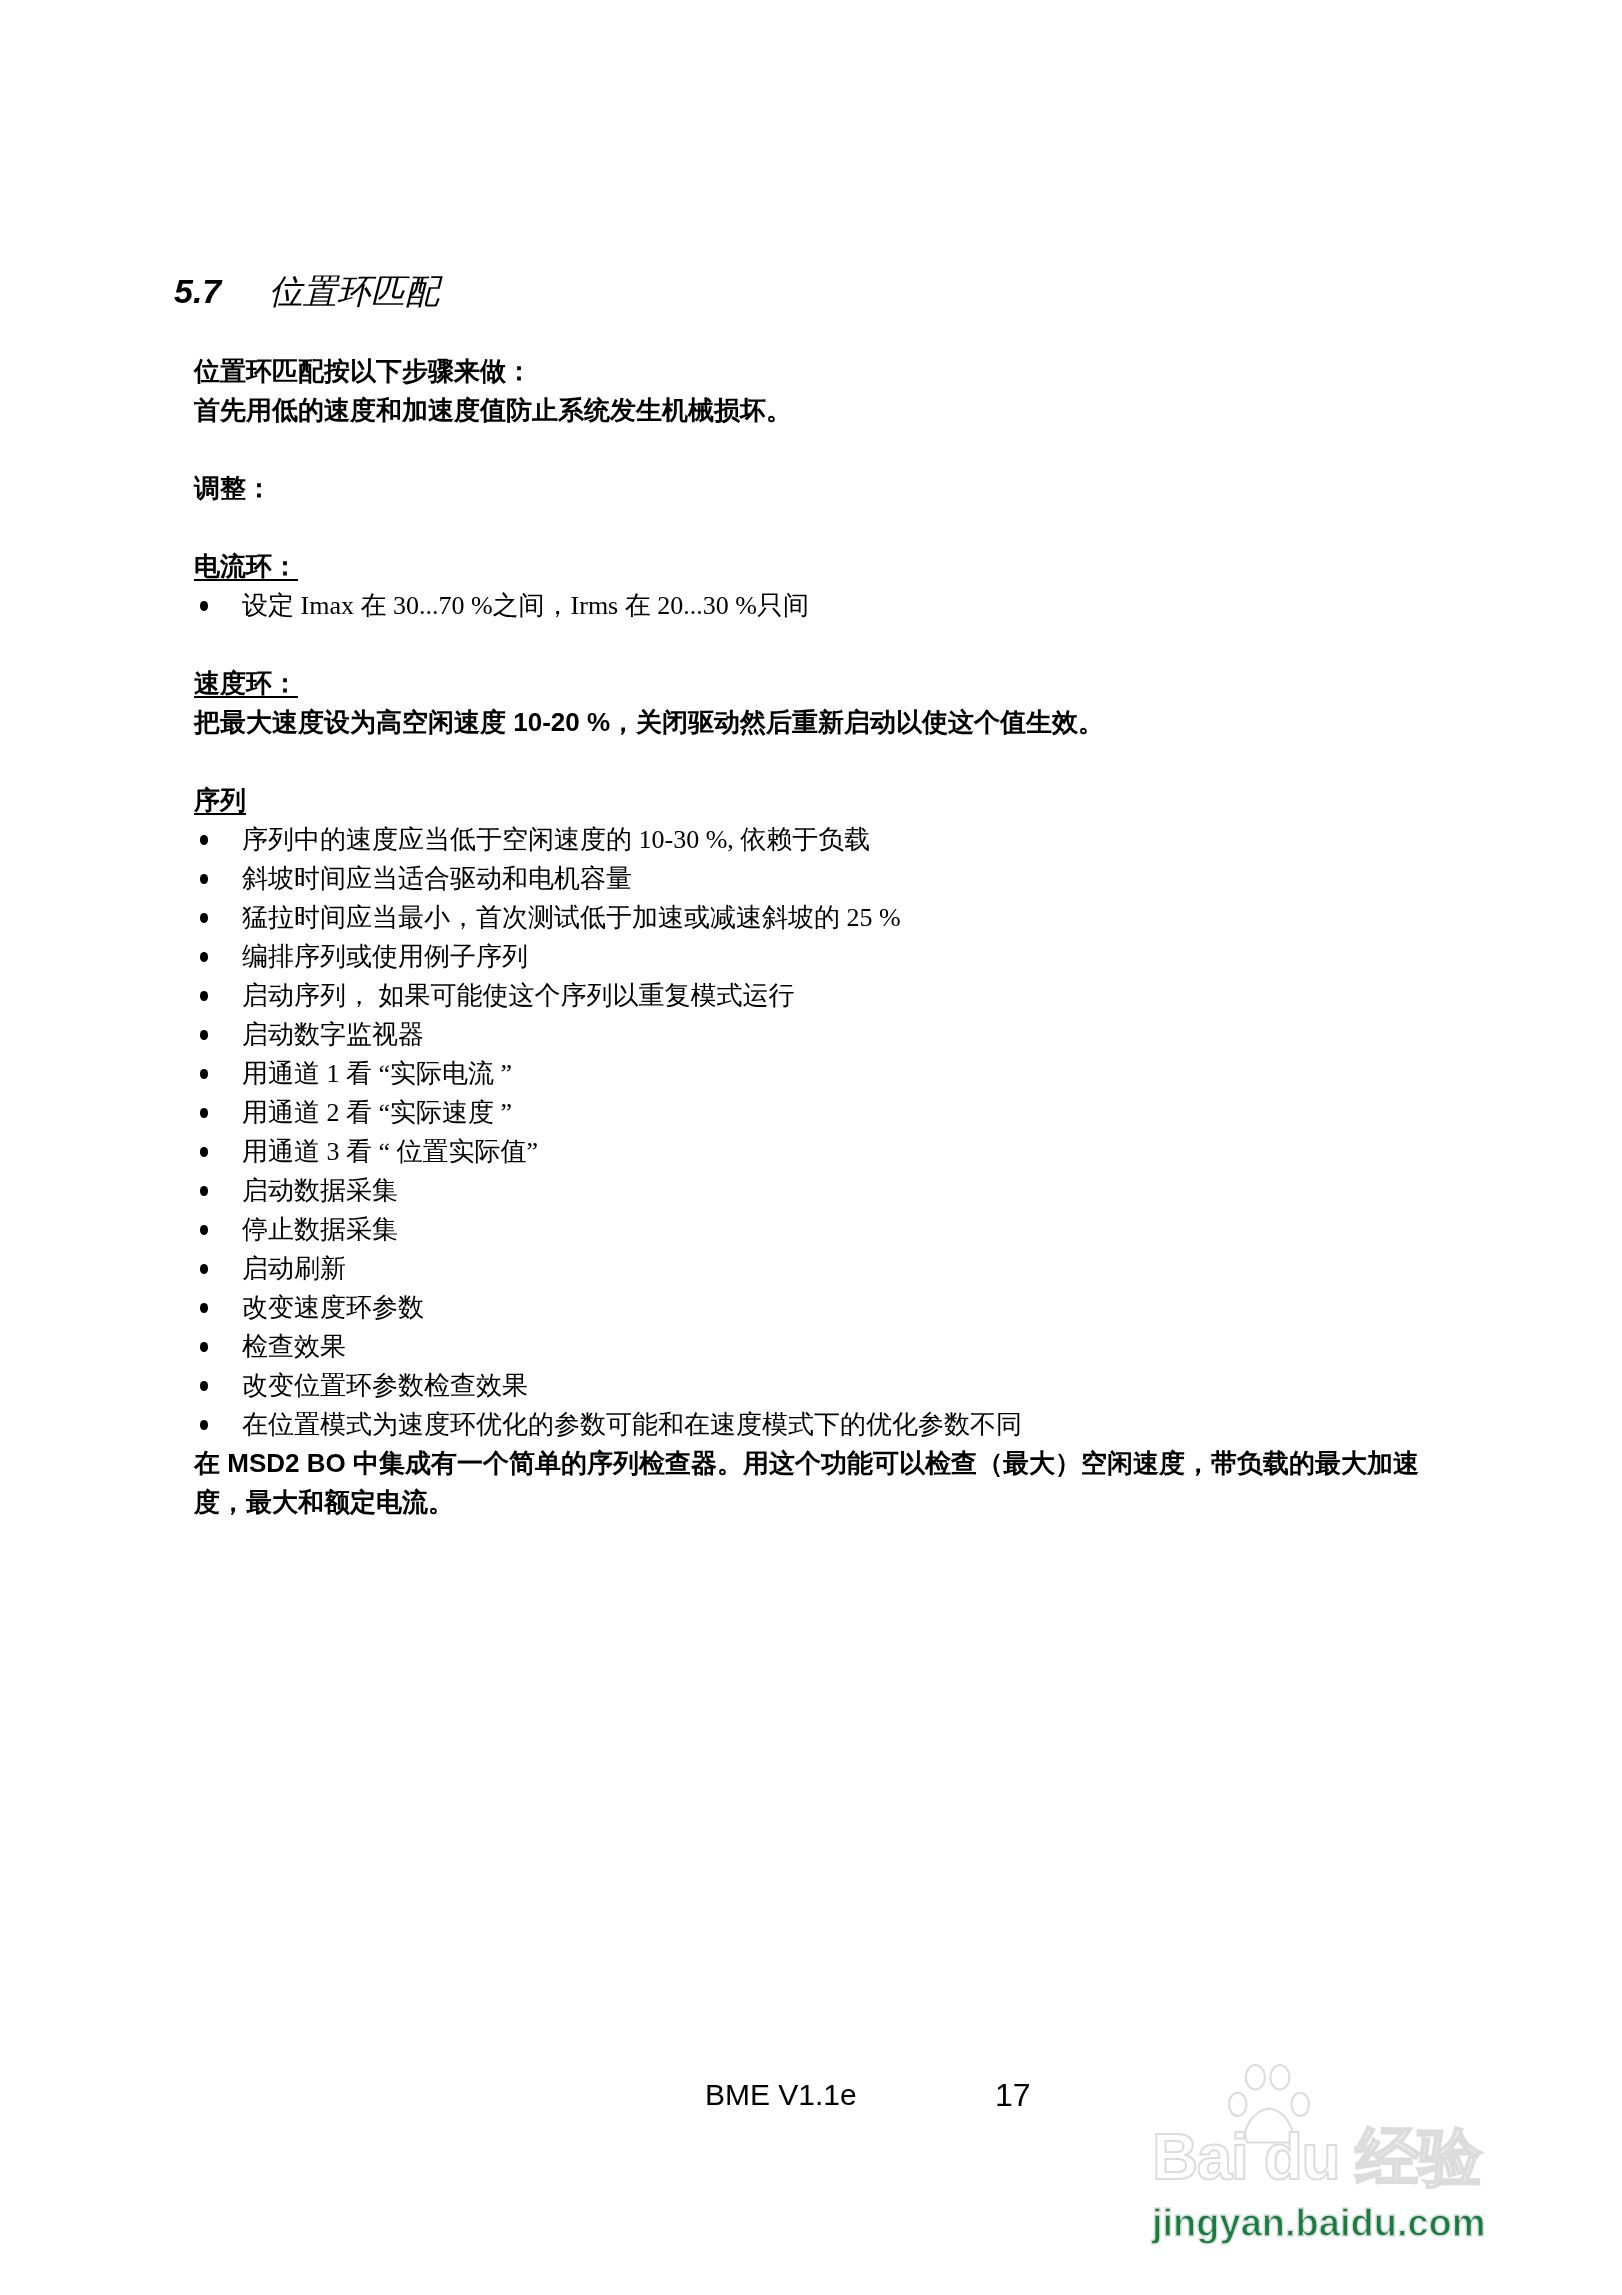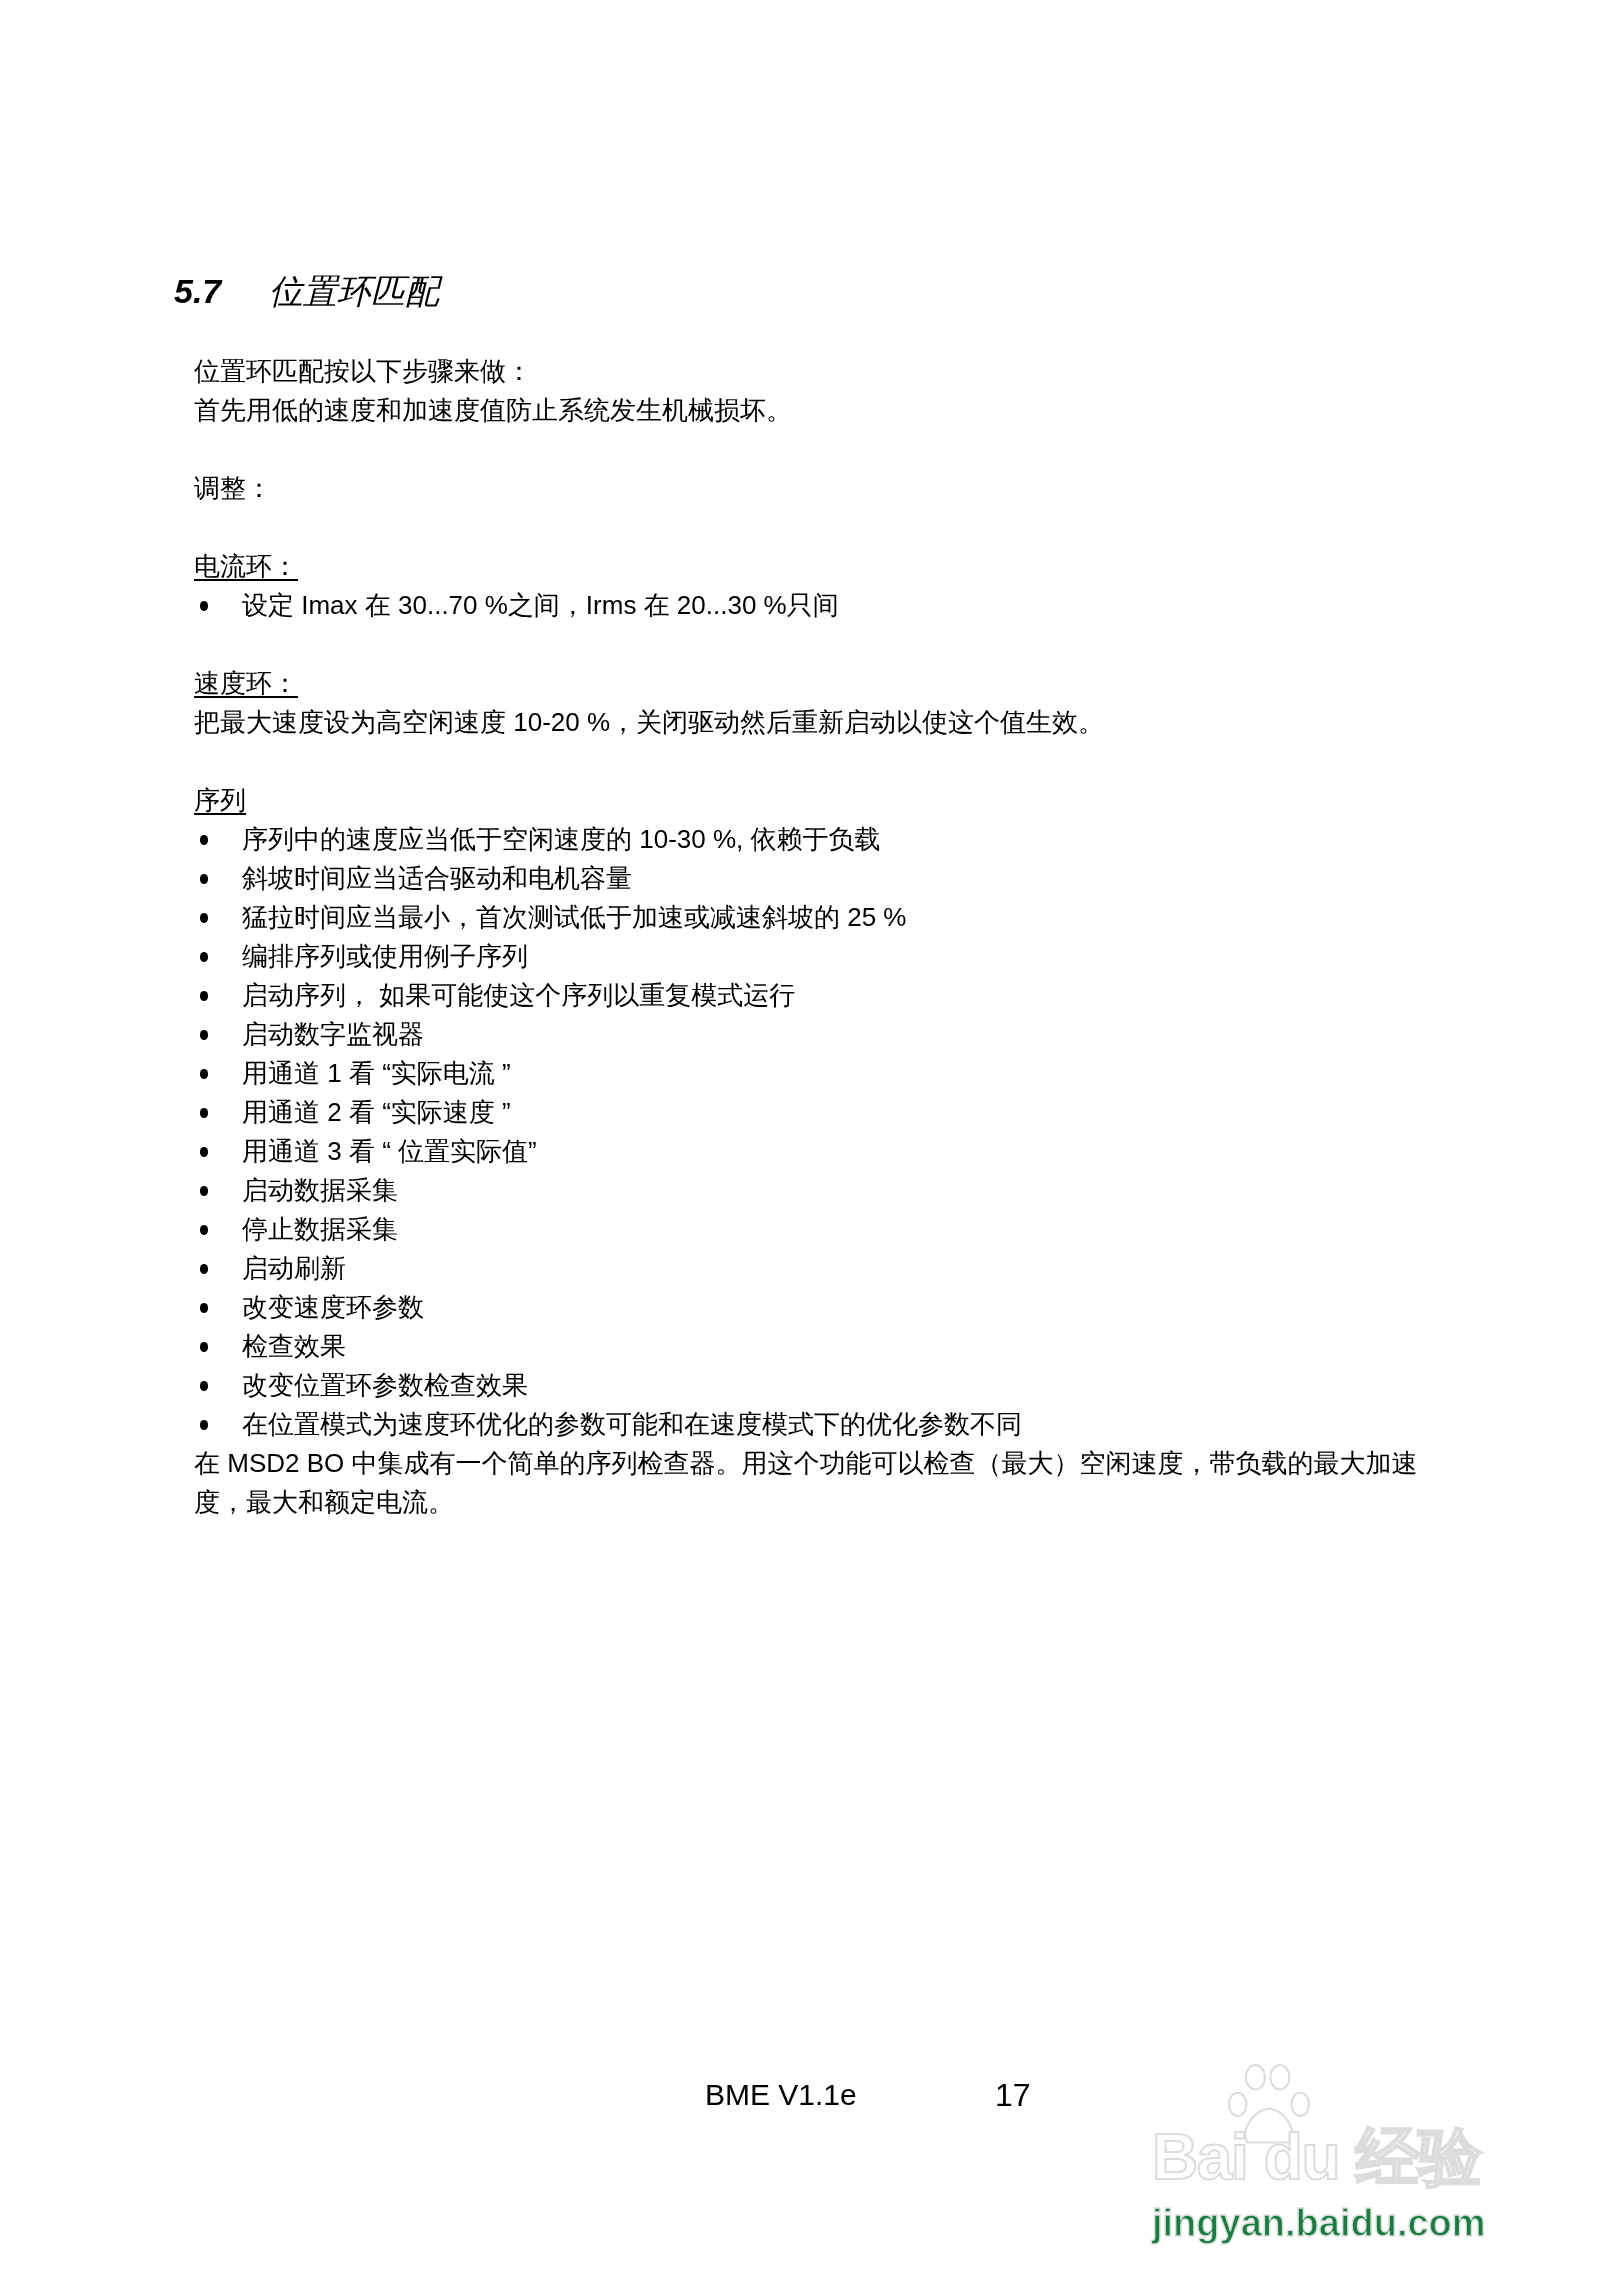--- a/index.html
+++ b/index.html
@@ -13,25 +13,25 @@
       position: absolute; left: 174px; top: 256px;
       font-size: 34px; font-weight: bold; font-style: italic; line-height: 48px;
       white-space: nowrap;
     }
     .heading .num { display: inline-block; width: 95px; }
     .heading .title { font-weight: normal; }
     .body-text {
       position: absolute; left: 194px; top: 341px; width: 1247px;
       font-size: 26px; line-height: 39px;
     }
-    .para { margin: 0; }
+    .para { margin: 0; font-weight: bold; }
     .gap { height: 39px; }
     .u { text-decoration: underline; text-underline-offset: 4.1px; }
     ul.bullets { list-style: none; margin: 0; padding: 0; }
-    ul.bullets li { position: relative; padding-left: 48px; }
+    ul.bullets li { position: relative; padding-left: 48px; font-family: Liberation Serif, serif; }
     ul.bullets li .dot {
       position: absolute; left: 5.5px; top: 15px;
       width: 8.9px; height: 10.2px; border-radius: 50%; background: #000;
     }
     .footer-left {
       position: absolute; left: 705px; top: 2069px;
       font-size: 30px; line-height: 30px; white-space: nowrap;
     }
     .footer-right {
       position: absolute; left: 995px; top: 2069px;

